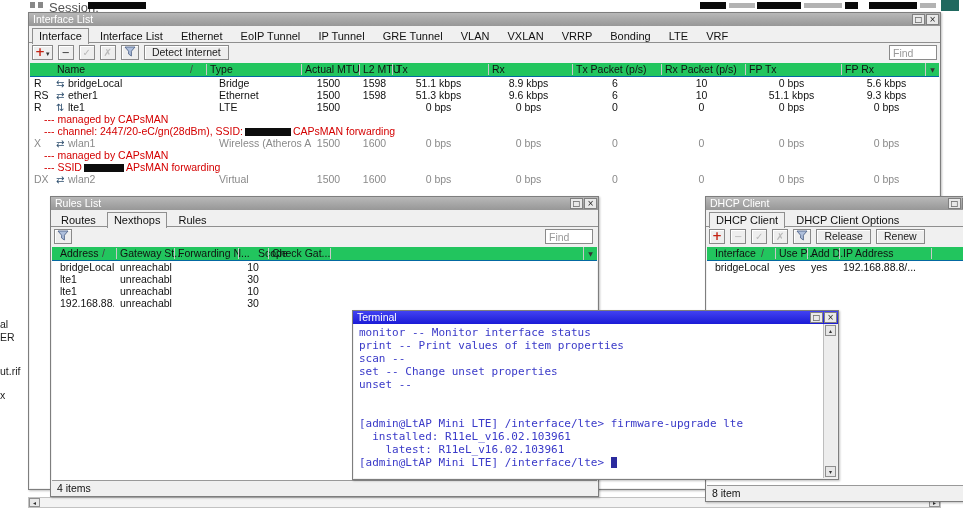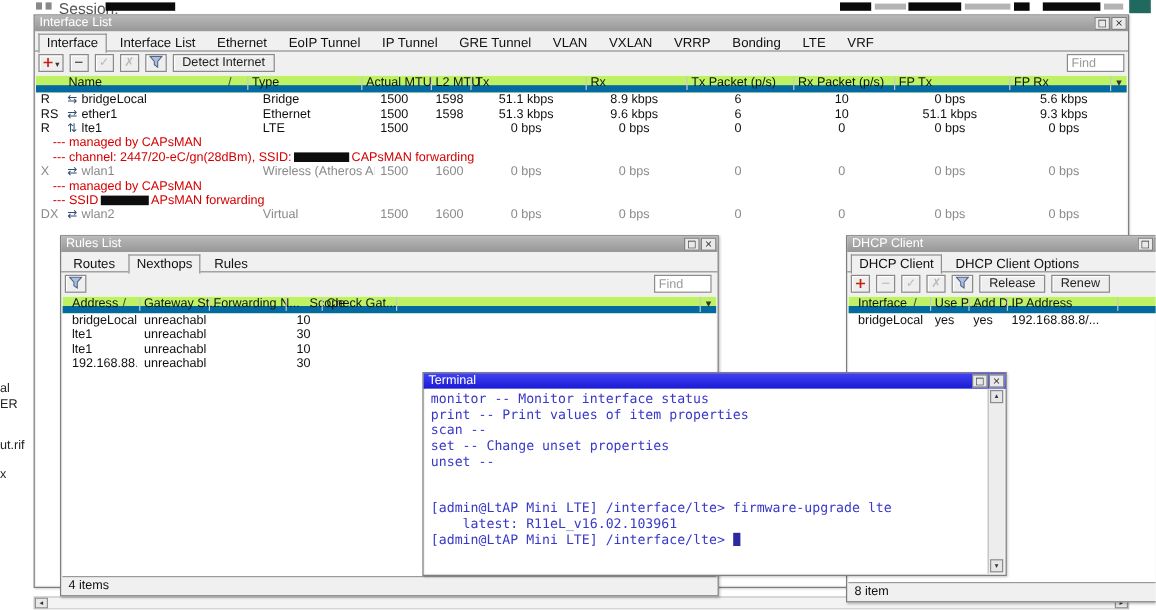--- a/index.html
+++ b/index.html
@@ -43,22 +43,22 @@
   .tbtn.dis { color:#b8b8b8; }
   .plus { color:#c42314; font-weight:bold; font-size:12px; line-height:12px; }
   .caret { font-size:7px; margin-left:1px; color:#333; }
   .find { position:absolute; top:2px; width:48px; height:15px; border:1px solid #8a8a8a;
           padding:0 3px; font:10.5px "Liberation Sans", sans-serif; background:#fff; color:#333; }
   .find::placeholder { color:#999; }
   .funnel-svg { vertical-align:-1px; }
 
   
   .list-area { position:absolute; left:1px; right:1px; background:#fff; overflow:hidden; }
-  .grid-head { position:absolute; left:0; right:0; top:0; height:14px; background:#bef264;
-               border-bottom:6px solid #0369a1; }
+  .grid-head { position:absolute; left:0; right:0; top:0; height:14px; background:#22c55e;
+               border-bottom:1px solid #0369a1; }
   .gh { position:absolute; top:0; height:13px; line-height:13px; font-size:10.5px;
         white-space:nowrap; overflow:hidden; color:#111; }
   .dv { position:absolute; top:1px; height:11px; width:0; border-left:1px solid #c9c9c9; }
   .sort { position:absolute; top:0; height:13px; line-height:13px; font-size:10.5px; color:#444; }
   .gh-drop { position:absolute; right:0; top:0; width:14px; height:13px; border-left:1px solid #c9c9c9;
              text-align:center; font-size:6px; line-height:13px; color:#333;
              font-family:"DejaVu Sans", sans-serif; }
   .grow { position:absolute; left:0; right:0; height:12px; line-height:12px; font-size:10.5px;
           white-space:nowrap; }
   .cell { position:absolute; top:0; height:12px; overflow:hidden; }
@@ -399,20 +399,21 @@
   <div class="term">
     <div class="term-lines">
       <div class="tline">monitor -- Monitor interface status</div>
       <div class="tline">print -- Print values of item properties</div>
       <div class="tline">scan --</div>
       <div class="tline">set -- Change unset properties</div>
       <div class="tline">unset --</div>
       <div class="tline"></div>
       <div class="tline"></div>
       <div class="tline">[admin@LtAP Mini LTE] /interface/lte&gt; firmware-upgrade lte</div>
+      <div class="tline">  installed: R11eL_v16.02.103961</div>
       <div class="tline">    latest: R11eL_v16.02.103961</div>
       <div class="tline"><span>[admin@LtAP Mini LTE] /interface/lte&gt; </span><span class="cursor"></span></div>
     </div>
     <div class="vscroll">
       <span class="varrow up">▴</span>
       <span class="varrow down">▾</span>
     </div>
   </div>
 </div>
 

